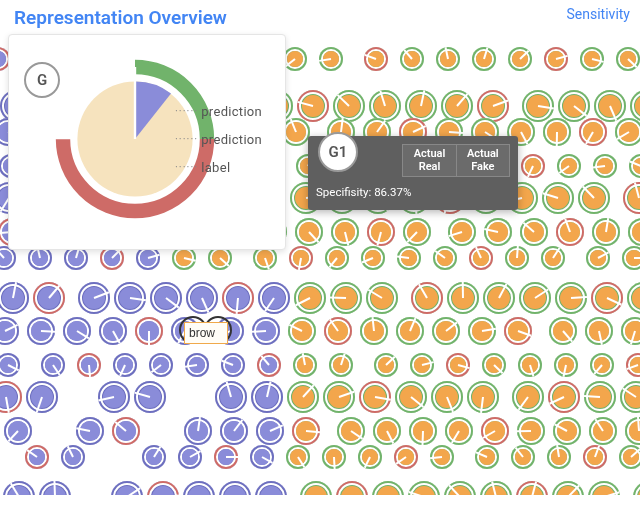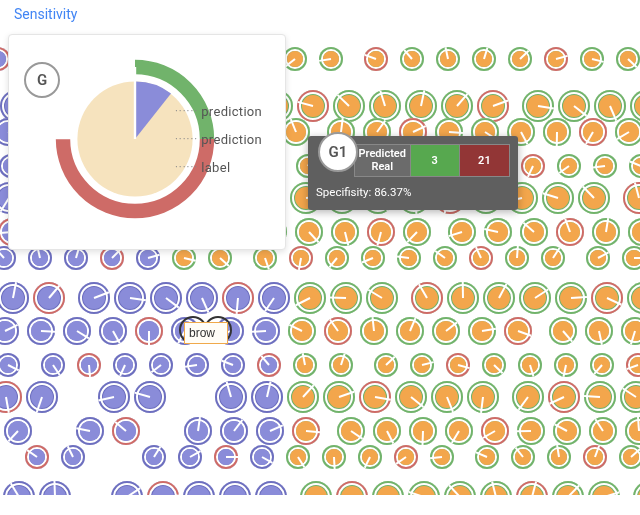--- a/index.html
+++ b/index.html
@@ -171,20 +171,21 @@
     position: absolute;
     border: 2px solid #333;
     border-radius: 50%;
     z-index: 65;
   }
 </style>
 </head>
 <body>
 
 <div class="header">
+  <span class="title">Representation Overview</span>
   <span class="perf-link">Sensitivity</span>
 </div>
 
 <div class="canvas">
   <div class="glyph-grid" id="glyph-grid">
       <div class="glyph" style="left: -14px; top: 17px; width: 24px; height: 24px;">
         <div class="outer" style="box-shadow:0 0 0 2px #CE6B67 inset, 0 0 0 4px #fff inset, 0 0 0 6px #6D6FBF inset;"></div>
         <div class="inner" style="background:#8A8CD9"></div>
       </div>
       <div class="glyph" style="left: 31px; top: 17px; width: 24px; height: 24px;">
@@ -1433,25 +1434,26 @@
         <span class="dots">······</span>
         <span>label</span>
       </div>
   </div>
 </div>
 <div class="badge g">G</div>
 
 <div class="popover">
   <table class="cm" style="margin-left:38px;">
     <tbody>
-    <tr>
-      <th class="rowh">Predicted
+        <tr>
+      <th style="border:none;background:transparent"></th>
+      <th>Actual
 Real</th>
-      <td class="green">3</td>
-      <td class="red">21</td>
+      <th>Actual
+Fake</th>
     </tr>
   </tbody>
     </table>
   <div class="stats">
     <div><span>Specifisity:</span>
          <span>86.37%</span></div>
   </div>
 </div>
 <div class="badge g1">G1</div>
 

